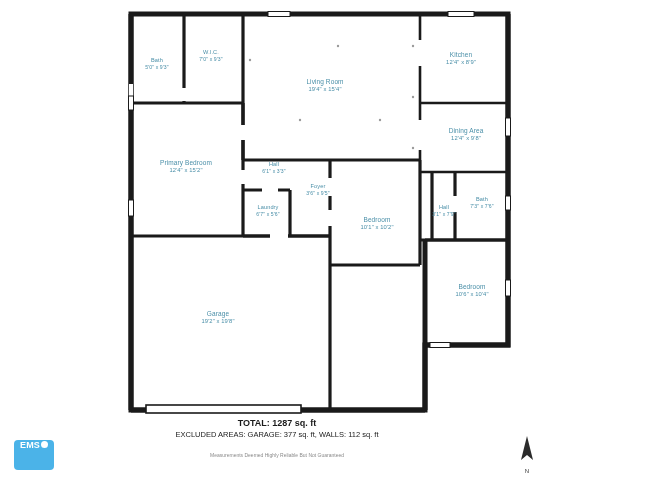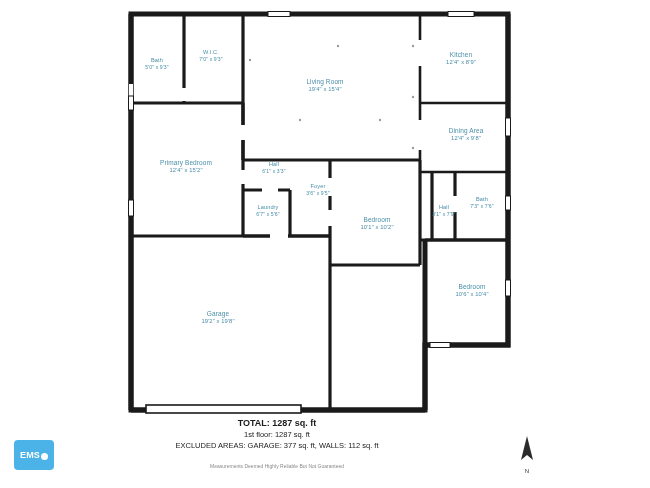--- a/index.html
+++ b/index.html
@@ -81,21 +81,20 @@
   
   .logo {
     position: absolute;
     left: 14px;
     bottom: 18px;
     width: 40px;
     height: 30px;
     background: #4bb3e8;
     border-radius: 4px;
     display: flex;
-    align-items: center;
     justify-content: center;
   }
   .logo-text {
     color: #ffffff;
     font-size: 9px;
     font-weight: bold;
     letter-spacing: 0.2px;
   }
   .logo-dot {
     display: inline-block;
@@ -295,21 +294,20 @@
     </div>
     <div class="room-label" style="left: 218px; top: 318px;">
       <span class="name">Garage</span>
       <span class="dims">19'2" x 19'8"</span>
     </div>
   </div>
 
 <div class="footer">
   <div class="footer-text">
     <div class="total-line">TOTAL: 1287 sq. ft</div>
-    <div class="floor-line">1st floor: 1287 sq. ft</div>
     <div class="excluded-line">EXCLUDED AREAS: GARAGE: 377 sq. ft, WALLS: 112 sq. ft</div>
     <div class="disclaimer">Measurements Deemed Highly Reliable But Not Guaranteed</div>
   </div>
 
   <div class="logo">
     <span class="logo-text">EMS</span>
     <span class="logo-dot"></span>
   </div>
 
   <div class="north">

